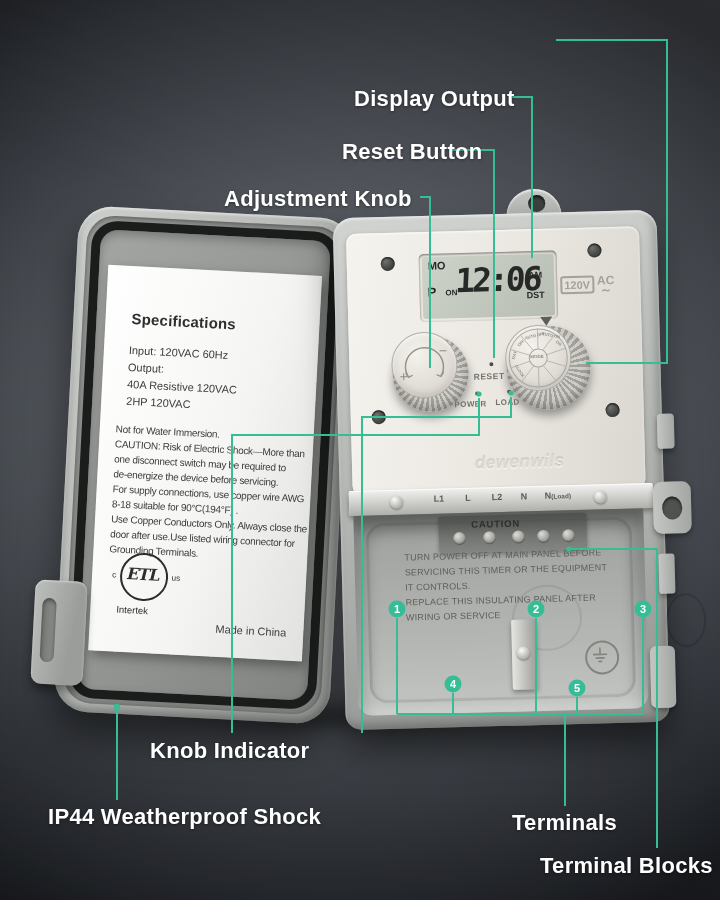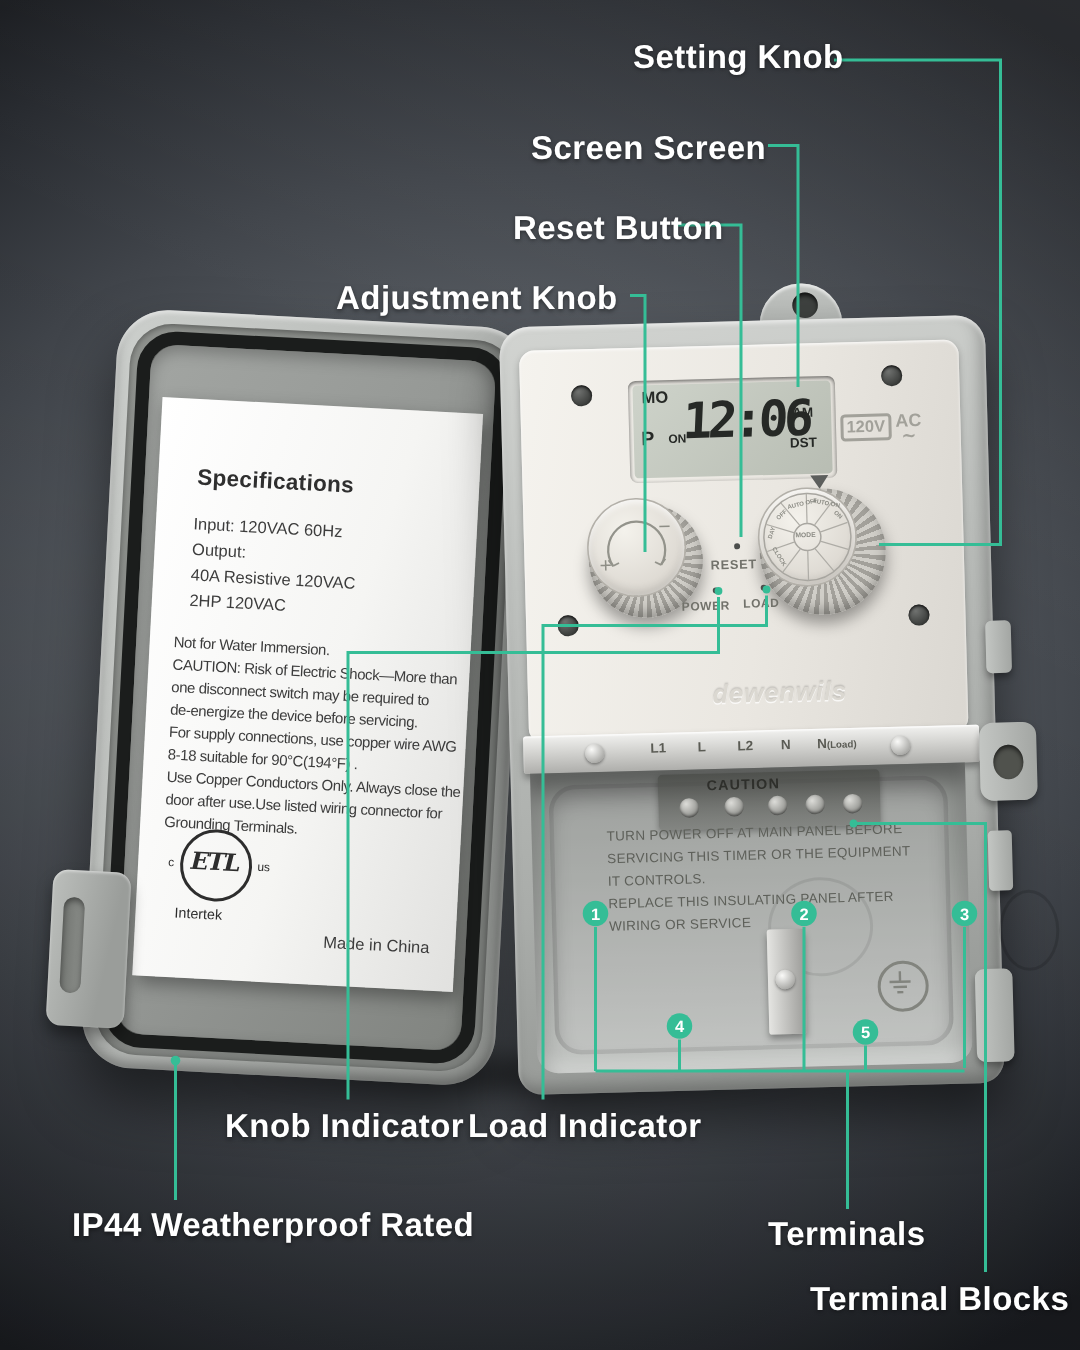--- a/index.html
+++ b/index.html
@@ -322,22 +322,20 @@
     </g>
     <g fill="#ffffff" font-size="11" font-weight="bold" text-anchor="middle">
       <text x="397" y="613">1</text>
       <text x="536" y="613">2</text>
       <text x="643" y="613">3</text>
       <text x="453" y="688">4</text>
       <text x="577" y="692">5</text>
     </g>
   </svg>
 
-  <div class="label" style="left:422px;top:25px">Setting Knob</div>
-  <div class="label" style="left:354px;top:86px">Screen Screen</div>
+  <div class="label" style="left:354px;top:86px">Display Output</div>
   <div class="label" style="left:224px;top:186px">Adjustment Knob</div>
   <div class="label" style="left:342px;top:139px">Reset Button</div>
   <div class="label" style="left:150px;top:738px">Knob Indicator</div>
-  <div class="label" style="left:312px;top:738px">Load Indicator</div>
-  <div class="label" style="left:48px;top:804px">IP44 Weatherproof Rated</div>
+  <div class="label" style="left:48px;top:804px">IP44 Weatherproof Shock</div>
   <div class="label" style="left:512px;top:810px">Terminals</div>
   <div class="label" style="left:540px;top:853px">Terminal Blocks</div>
 </div>
 
 </body></html>

